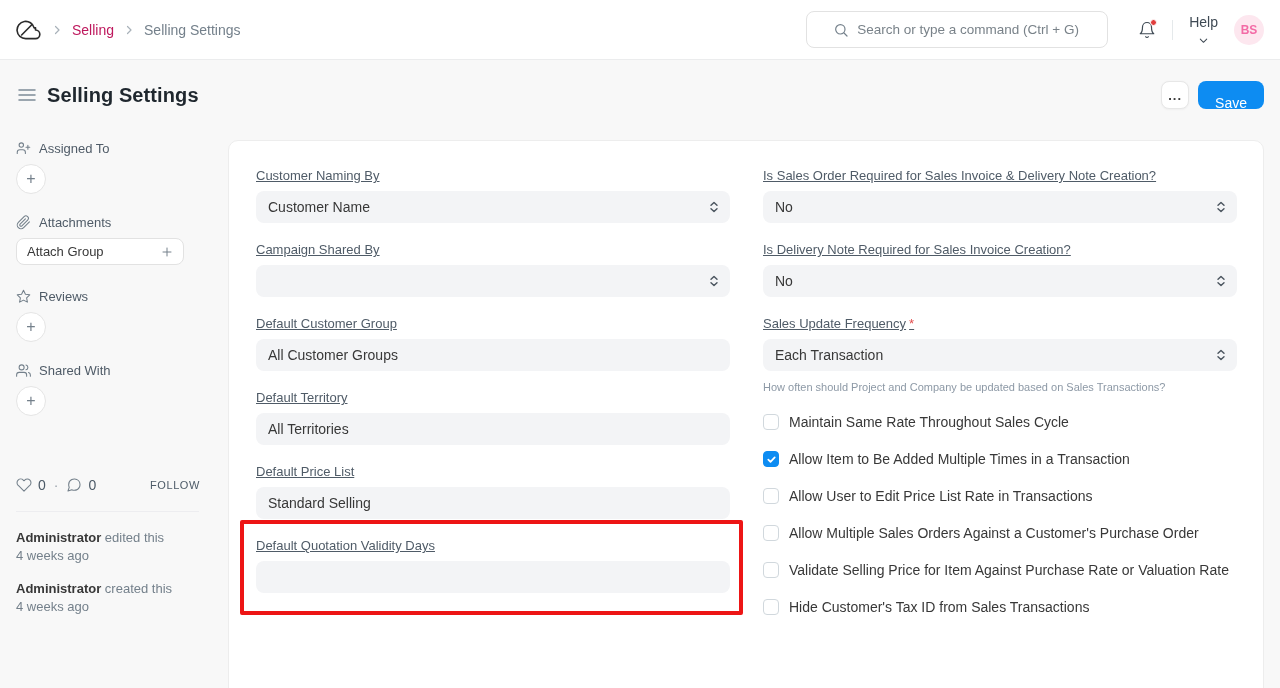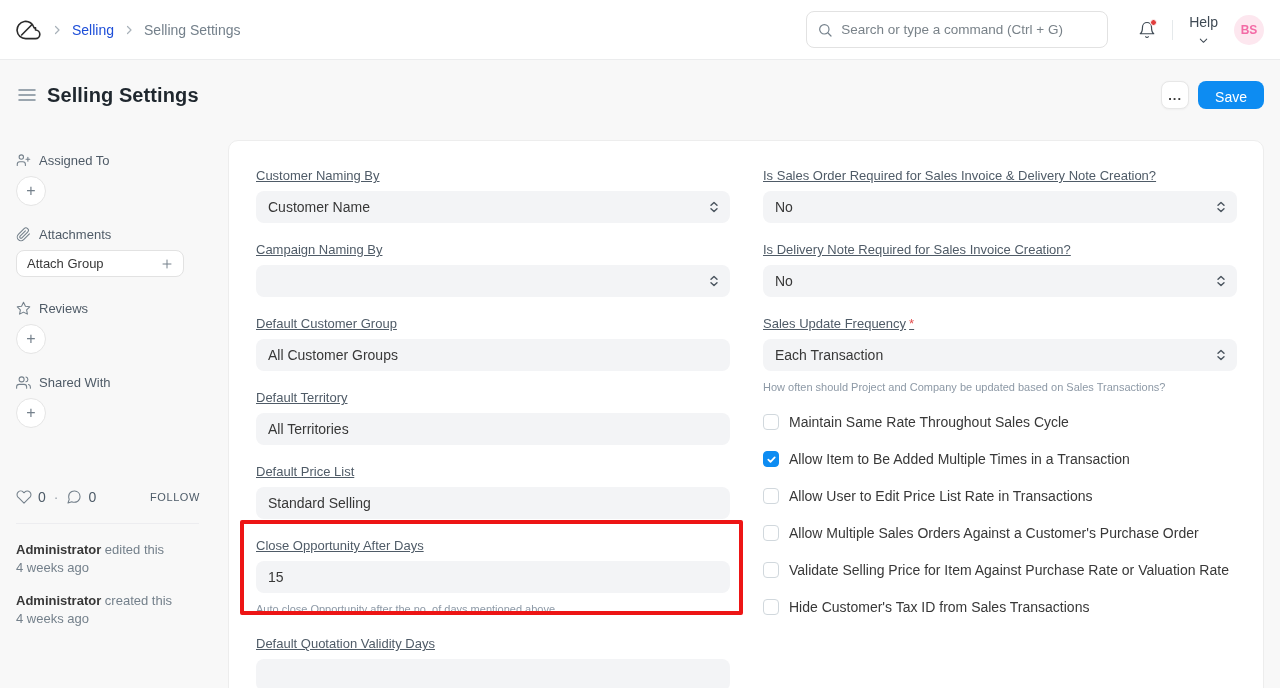--- a/index.html
+++ b/index.html
@@ -10,42 +10,42 @@
   *{margin:0;padding:0;box-sizing:border-box;}
   html,body{width:1280px;height:688px;overflow:hidden;}
   body{font-family:"Liberation Sans","DejaVu Sans",sans-serif;background:#f8f8f8;color:var(--text);position:relative;}
   svg{display:block;}
 
   
   .navbar{position:absolute;top:0;left:0;width:1280px;height:60px;background:#fff;border-bottom:1px solid #ebeced;display:flex;align-items:center;padding:0 16px;}
   .crumb-group{display:flex;align-items:center;gap:9px;}
   .crumb-sep{color:#a8b1b9;}
   .crumb{font-size:14px;}
-  .crumb.dark{color:#1d4ed8;font-weight:500;}
+  .crumb.dark{color:#be185d;font-weight:500;}
   .crumb.light{color:#74808b;}
   .nav-spacer{flex:1;}
-  .search-box{width:302px;height:37px;border:1px solid var(--border);border-radius:8px;background:#fff;display:flex;align-items:center;padding:0 10px;gap:8px;margin-right:30px;}
+  .search-box{width:302px;height:37px;border:1px solid var(--border);border-radius:8px;background:#fff;display:flex;align-items:center;padding:0 26px;gap:8px;margin-right:30px;}
   .search-box input{border:none;outline:none;flex:1;font-size:13.5px;color:#383838;font-family:inherit;background:transparent;}
   .search-box input::placeholder{color:#798289;}
   .bell-wrap{position:relative;margin-right:16px;cursor:pointer;}
   .bell-dot{position:absolute;top:-2px;right:-1px;width:7px;height:7px;border-radius:50%;background:var(--dot);border:1.5px solid #fff;}
   .nav-divider{width:1px;height:20px;background:#e5e9eb;margin-right:16px;}
   .help-btn{display:flex;align-items:center;gap:5px;font-size:14px;color:#3f4a54;cursor:pointer;margin-right:16px;background:none;border:none;font-family:inherit;flex-direction:column;}
   .avatar{width:30px;height:30px;border-radius:50%;background:var(--avatar-bg);color:var(--avatar-text);font-size:12px;font-weight:600;display:flex;align-items:center;justify-content:center;cursor:pointer;}
 
   
   .page-head{position:absolute;top:60px;left:0;width:1280px;height:70px;display:flex;align-items:center;padding:0 16px;}
   .menu-btn{background:none;border:none;cursor:pointer;padding:2px;margin-right:9px;}
   .page-title{font-size:20px;font-weight:700;color:var(--title);letter-spacing:.1px;}
   .head-spacer{flex:1;}
   .more-btn{width:28px;height:28px;border:1px solid #e7e7e7;border-radius:8px;background:#fff;color:#383838;font-size:13px;font-weight:700;letter-spacing:1px;cursor:pointer;margin-right:9px;box-shadow:0 .5px 2px rgba(0,0,0,.04);font-family:inherit;line-height:1;}
-  .save-btn{height:28px;padding:8px 17px;border:none;border-radius:8px;background:var(--accent);color:#fff;font-size:14px;cursor:pointer;font-family:inherit;}
-
-  
-  .sidebar{position:absolute;top:152px;left:16px;width:184px;}
+  .save-btn{height:28px;padding:14px 17px;border:none;border-radius:8px;background:var(--accent);color:#fff;font-size:14px;cursor:pointer;font-family:inherit;}
+
+  
+  .sidebar{position:absolute;top:140px;left:16px;width:184px;}
   .side-section{height:74px;}
   .side-label{display:flex;align-items:center;gap:8px;font-size:13px;color:var(--label);height:16px;}
   .side-label svg{flex:none;}
   .plus-circle{margin-top:8px;width:30px;height:30px;border-radius:50%;border:1px solid #e5e5e5;background:#fff;color:#74808b;font-size:16px;line-height:1;cursor:pointer;display:flex;align-items:center;justify-content:center;font-family:inherit;}
   .attach-btn{margin-top:8px;width:168px;height:27px;border:1px solid var(--border);border-radius:8px;background:#fff;display:flex;align-items:center;justify-content:space-between;padding:0 10px;font-size:13px;color:#383838;cursor:pointer;font-family:inherit;}
   .likes-row{margin-top:41px;display:flex;align-items:center;gap:6px;font-size:14px;color:#4c5a67;}
   .likes-row .cnt{color:#4c5a67;}
   .likes-row .mid-dot{color:#9aa3ac;margin:0 2px;}
   .follow-btn{margin-left:auto;background:none;border:none;font-size:11px;letter-spacing:.6px;color:#4c5a67;cursor:pointer;font-family:inherit;}
   .side-divider{margin-top:18px;height:1px;background:#ededf0;width:183px;}
@@ -220,21 +220,21 @@
       <input readonly="" value="Customer Name" style="">
       <svg class="sel-chev" width="10" height="16" viewBox="0 0 10 16" fill="none" stroke="#4a545e" stroke-width="1.4" stroke-linecap="round" stroke-linejoin="round">
         <polyline points="2 6.2 5 3.4 8 6.2"></polyline>
             <polyline points="2 9.8 5 12.6 8 9.8"></polyline>
       </svg>
     </div>
 
   </div>
       <div class="field">
     <div class="field-label">
-      <span>Campaign Naming By</span>
+      <span>Campaign Shared By</span>
 
     </div>
     <div class="control">
       <input readonly="" style="">
       <svg class="sel-chev" width="10" height="16" viewBox="0 0 10 16" fill="none" stroke="#4a545e" stroke-width="1.4" stroke-linecap="round" stroke-linejoin="round">
         <polyline points="2 6.2 5 3.4 8 6.2"></polyline>
             <polyline points="2 9.8 5 12.6 8 9.8"></polyline>
       </svg>
     </div>
 
@@ -264,31 +264,20 @@
       <div class="field">
     <div class="field-label">
       <span>Default Price List</span>
 
     </div>
     <div class="control">
       <input readonly="" value="Standard Selling" style="">
       
     </div>
 
-  </div>
-      <div class="field">
-    <div class="field-label">
-      <span>Close Opportunity After Days</span>
-
-    </div>
-    <div class="control">
-      <input readonly="" value="15" style="">
-      
-    </div>
-    <div class="field-desc">Auto close Opportunity after the no. of days mentioned above</div>
   </div>
       <div class="field">
     <div class="field-label">
       <span>Default Quotation Validity Days</span>
 
     </div>
     <div class="control">
       <input readonly="" style="">
       
     </div>

